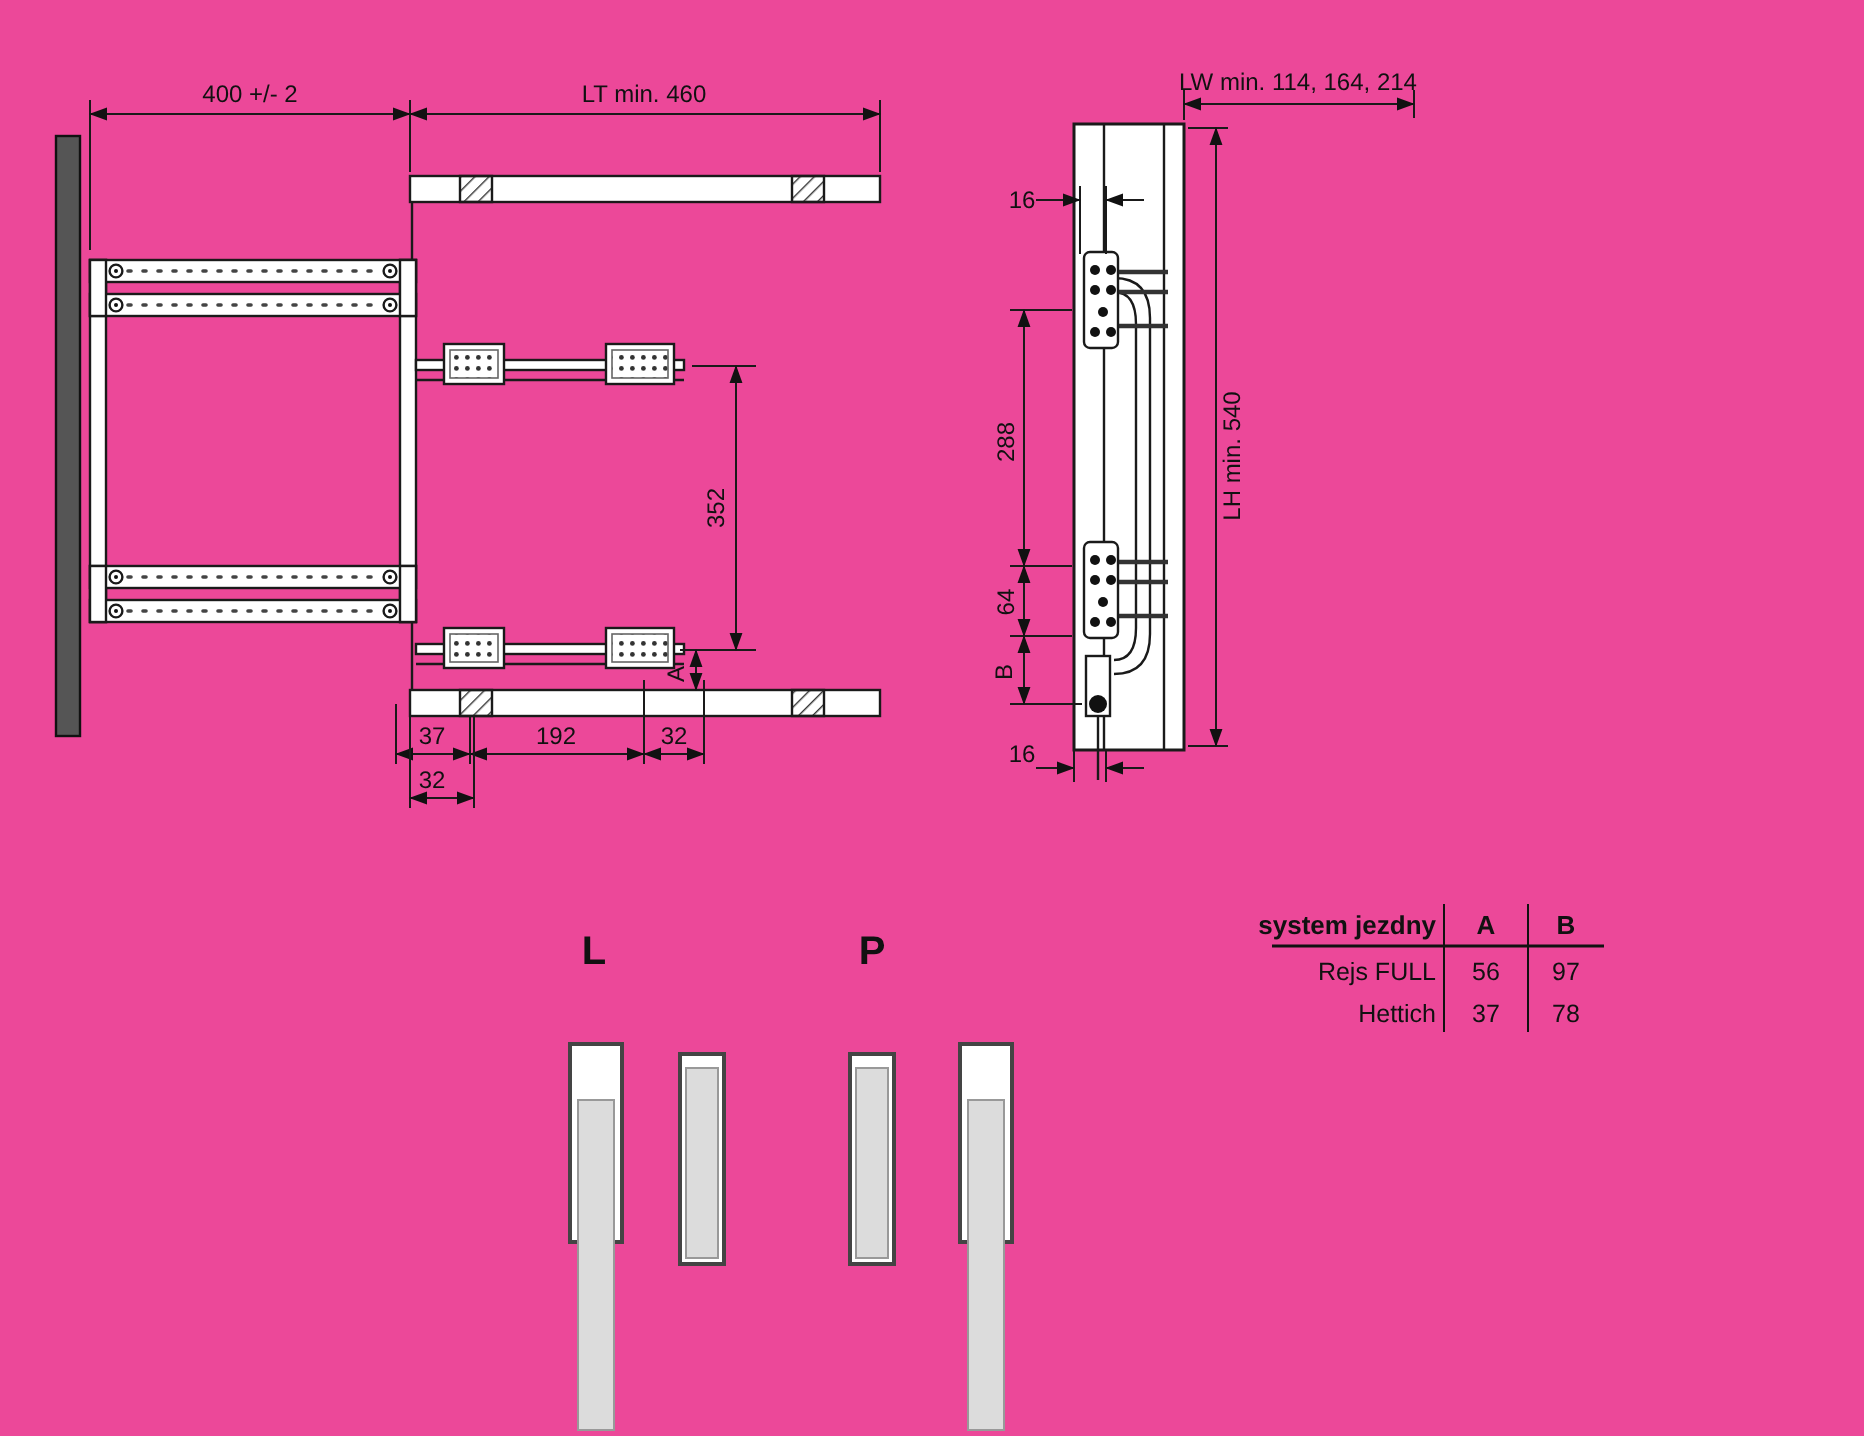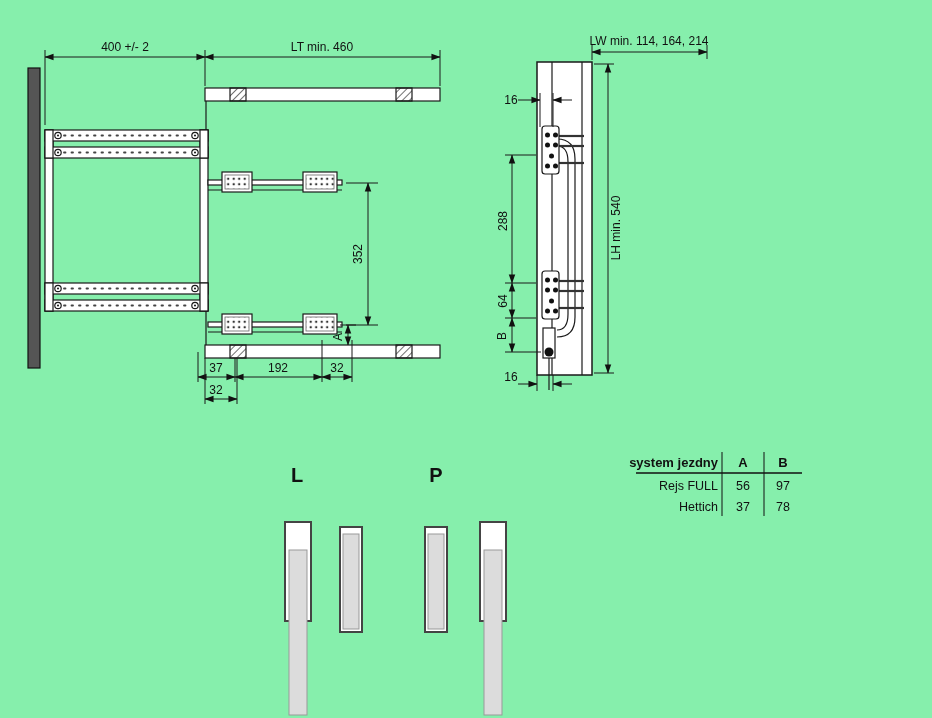--- a/index.html
+++ b/index.html
@@ -1,16 +1,16 @@
 <!DOCTYPE html>
 <html><head>
 <meta charset="utf-8">
 <style>
   html,body{margin:0;padding:0;background:#fff;}
-  .canvas{position:relative;width:932px;height:718px;background:#86efac;overflow:hidden;}
+  .canvas{position:relative;width:932px;height:718px;background:#ec4899;overflow:hidden;}
   svg{display:block;}
   svg text{
     stroke:none;fill:#111;
     font-family:"Liberation Sans", sans-serif;
     font-size:12px;
   }
   svg text.big{font-size:20px;font-weight:bold;}
   svg text.tblh{font-size:13px;font-weight:bold;}
   svg text.tblc{font-size:12.5px;}
 </style>

